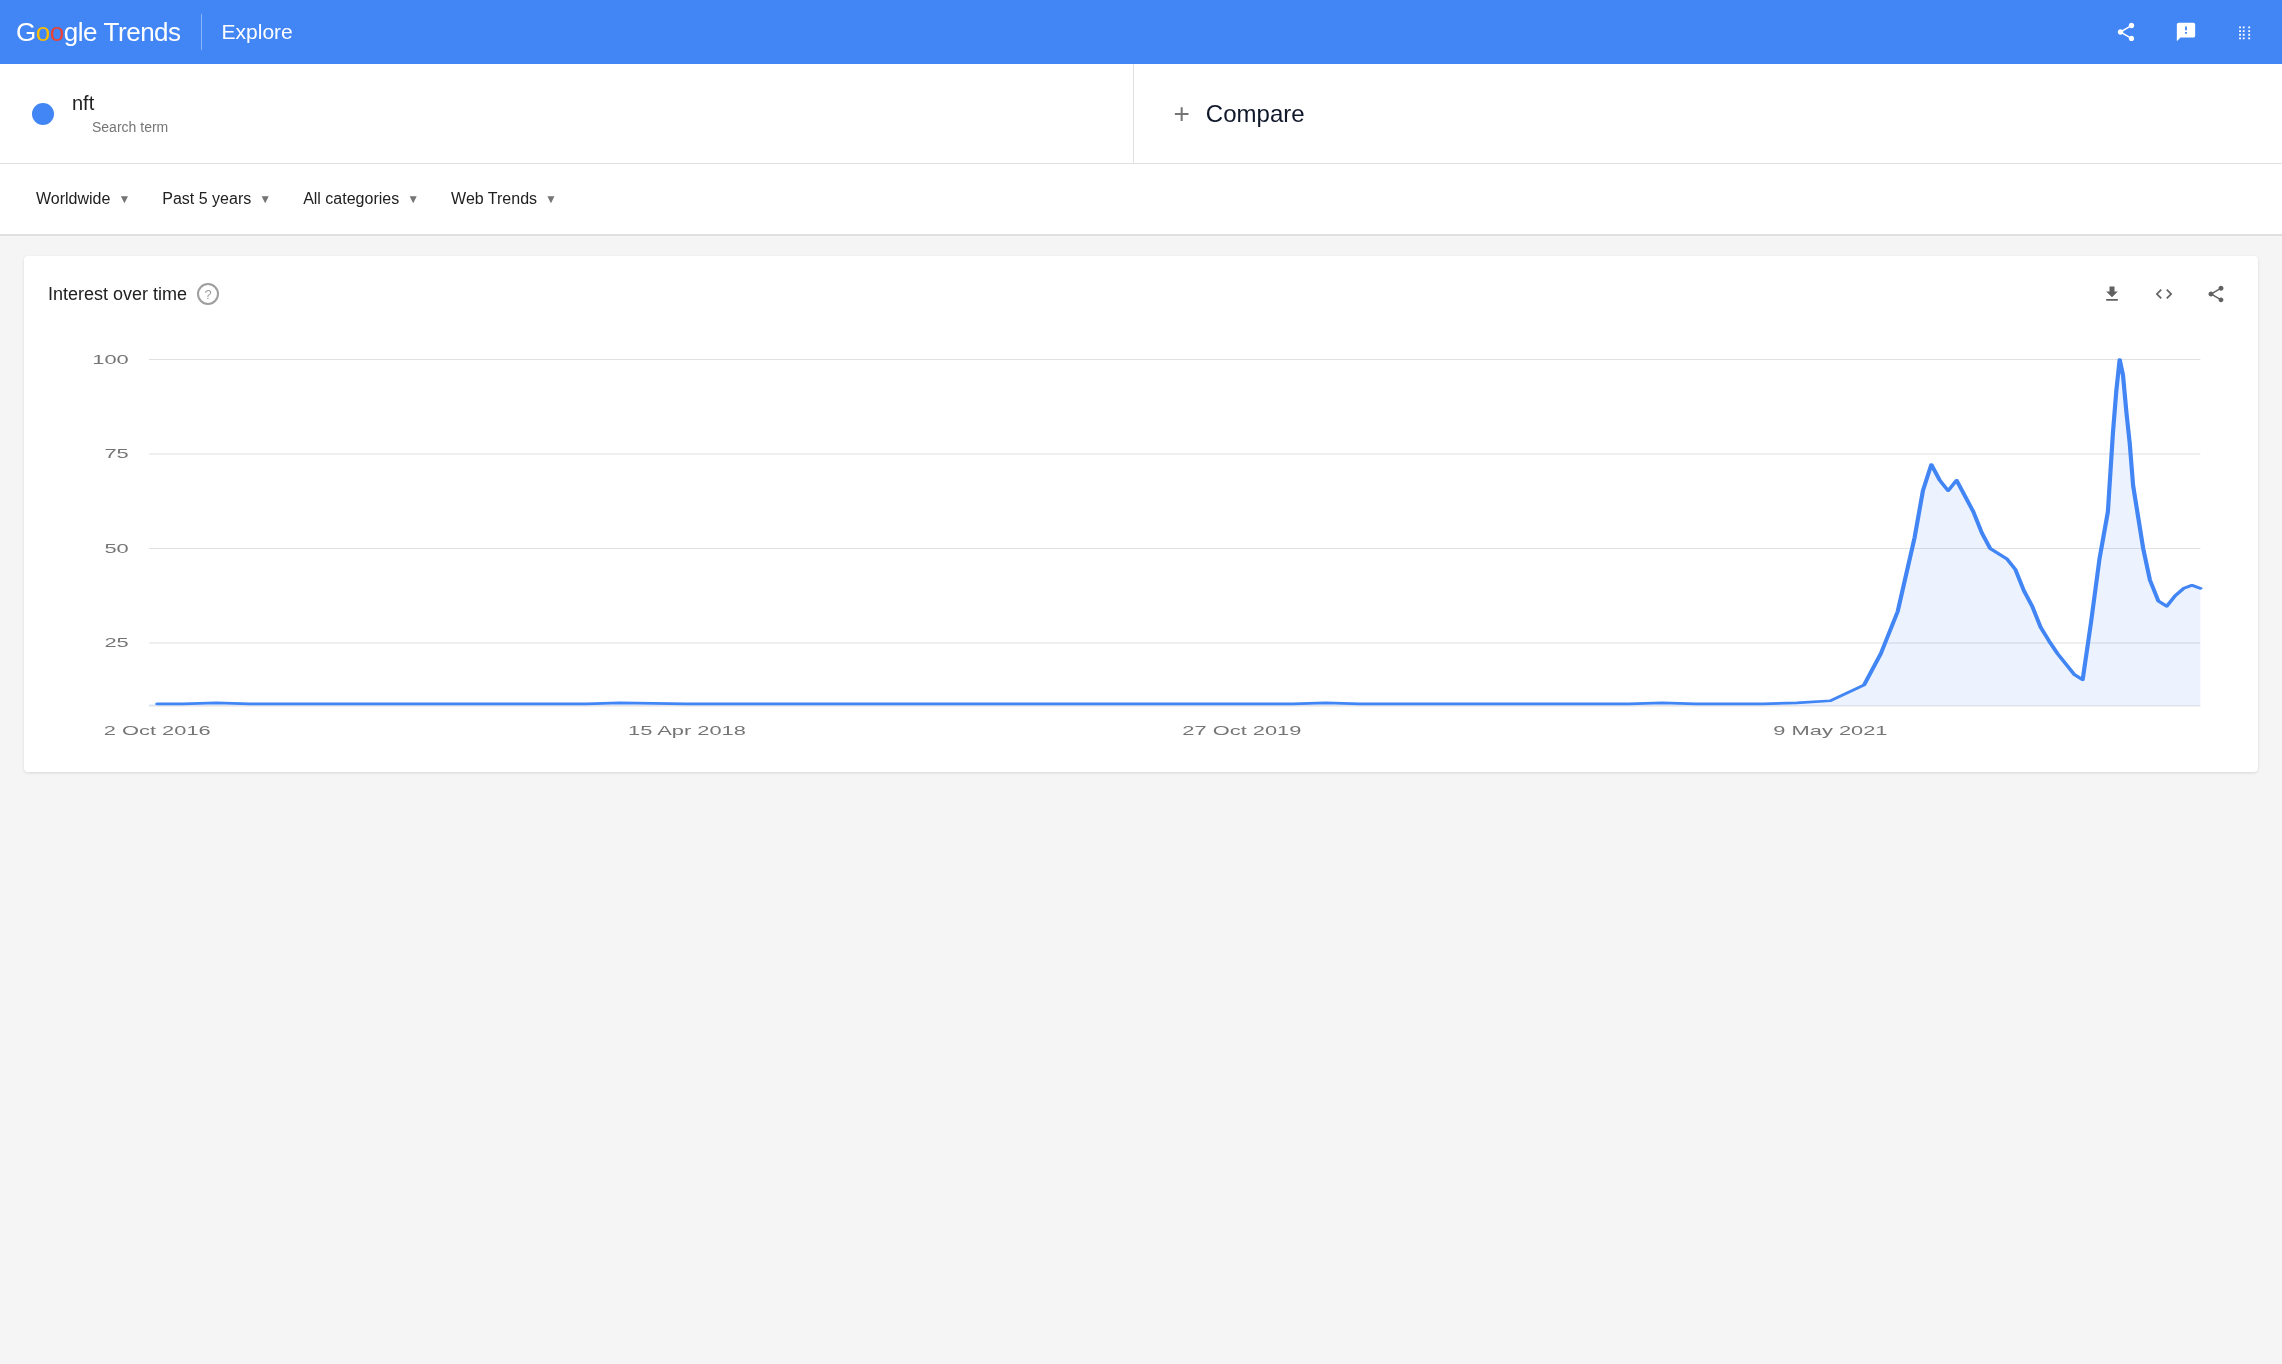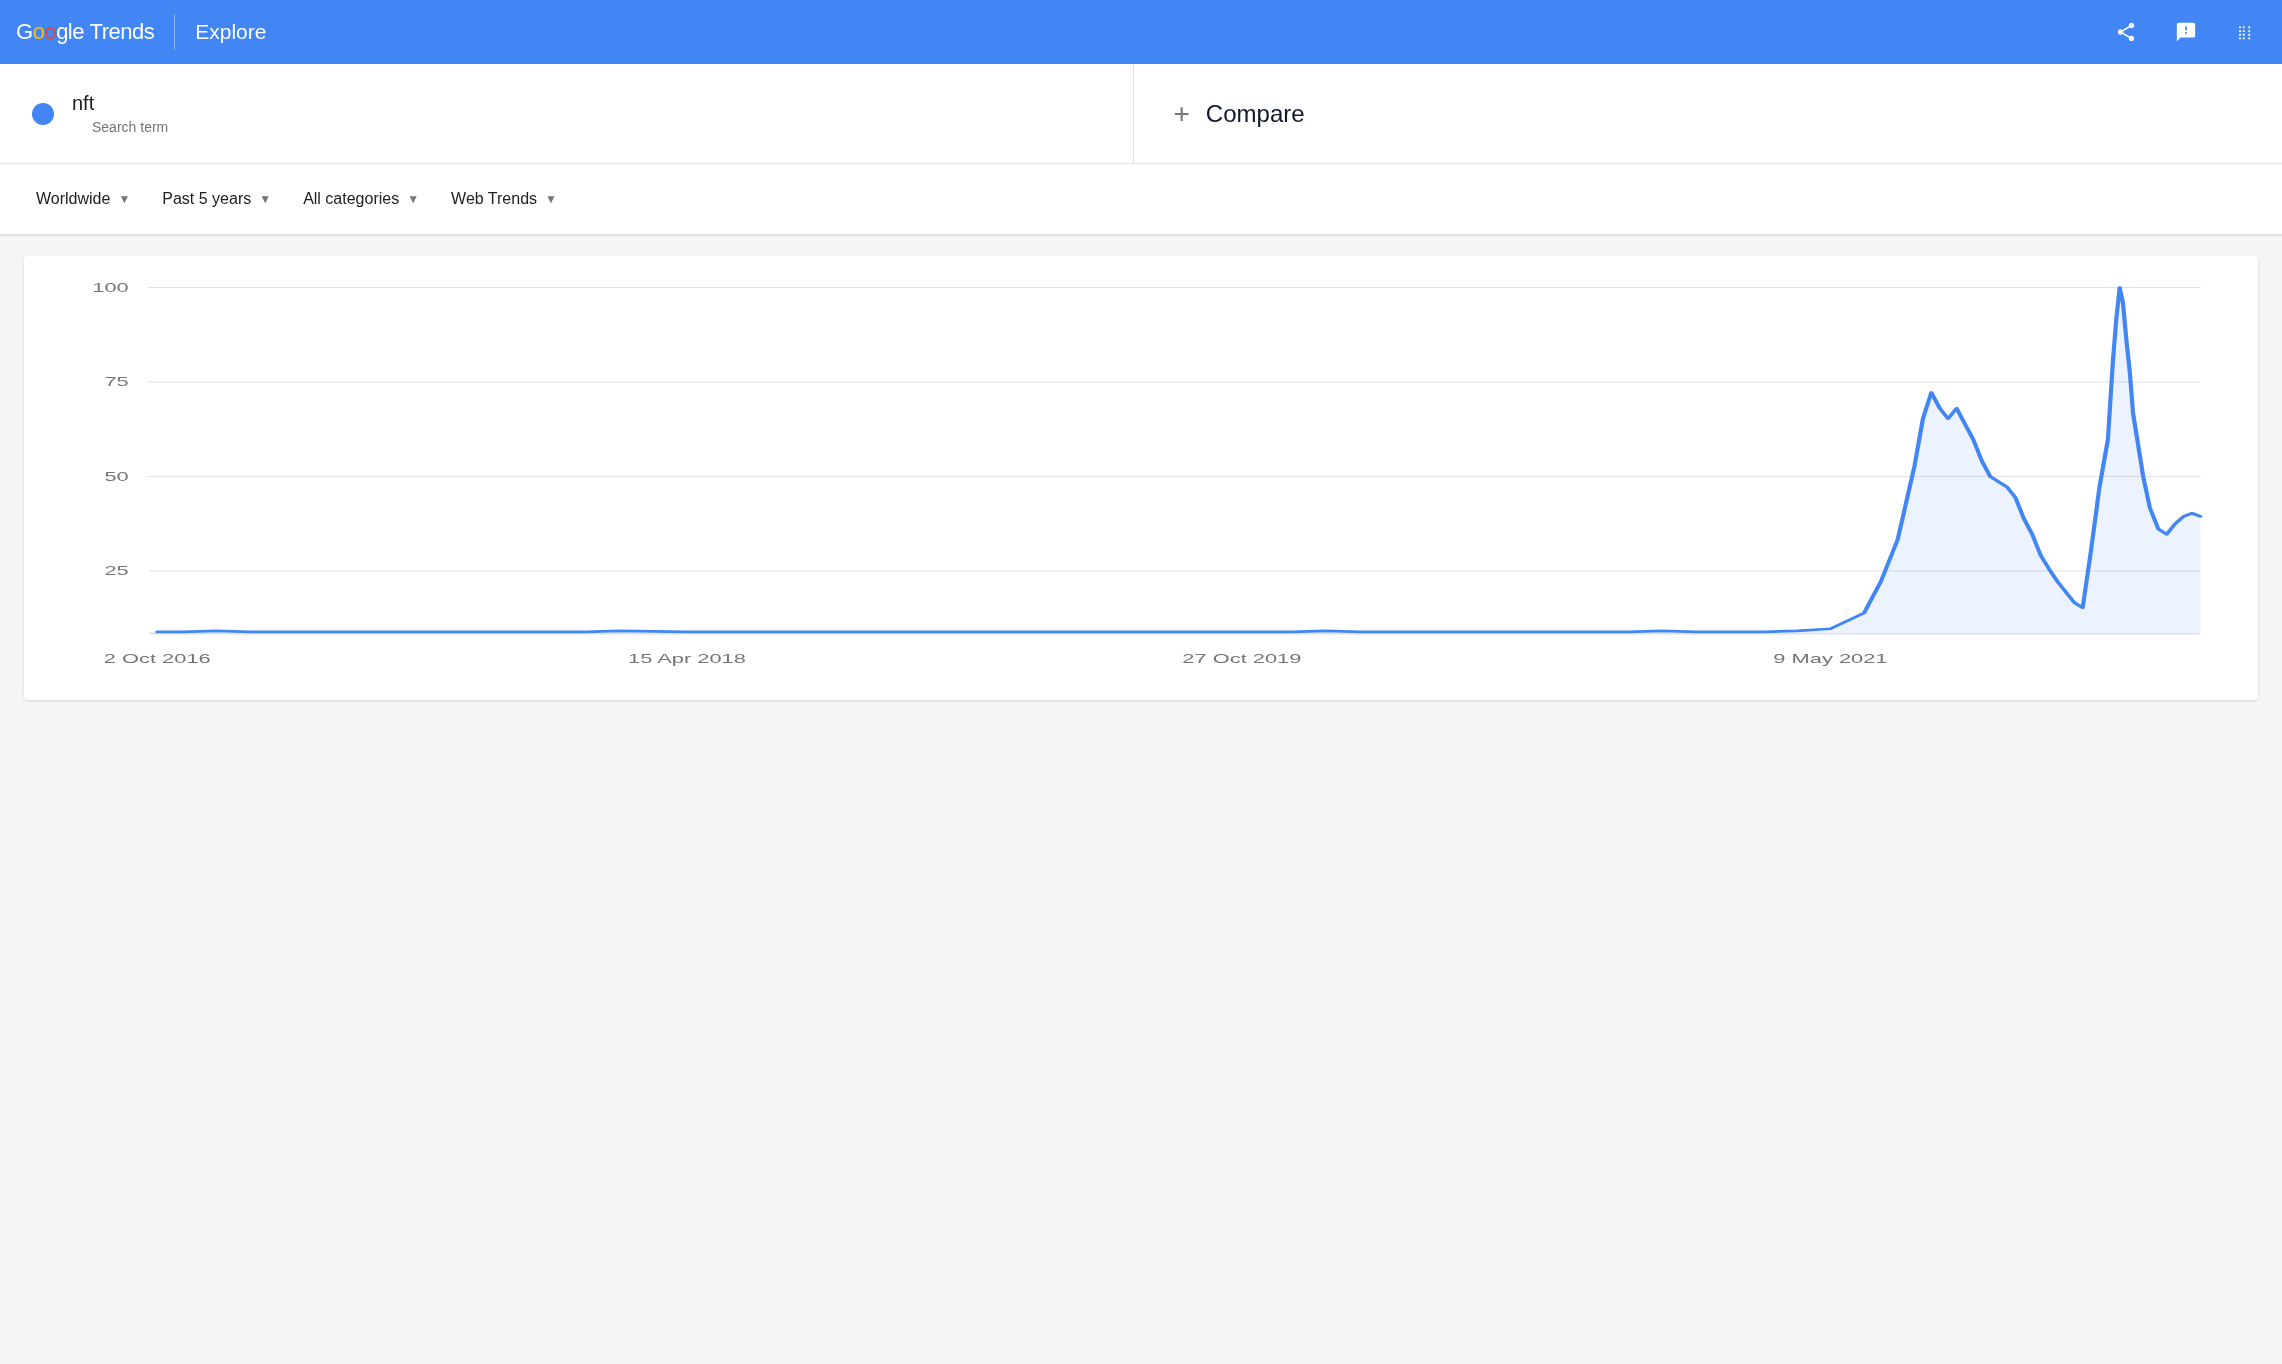--- a/index.html
+++ b/index.html
@@ -12,21 +12,21 @@
       display: flex;
       align-items: center;
       padding: 0 16px;
       gap: 0;
     }
     .header-logo {
       display: flex;
       align-items: flex-end;
       gap: 6px;
       color: white;
-      font-size: 22px;
+      font-size: 26px;
       font-weight: 400;
       letter-spacing: -0.5px;
     }
     .header-divider {
       width: 1px;
       height: 36px;
       background: rgba(255,255,255,0.4);
       margin: 0 20px;
     }
     .header-title {
@@ -275,20 +275,48 @@
     <span class="filter-chevron">▼</span>
   </button>
   <button class="filter-btn">
     <span>Web Trends</span>
     <span class="filter-chevron">▼</span>
   </button>
 </div>
 
 <div class="main-content">
   <div class="chart-card">
+    <div class="chart-header">
+      <div class="chart-title-area">
+        <span class="chart-title">Interest over time</span>
+        <div class="chart-help">
+          <span>?</span>
+        </div>
+      </div>
+      <div class="chart-actions">
+
+        <button class="chart-action-btn" title="Download">
+          <svg width="20" height="20" viewBox="0 0 24 24" fill="#616161">
+            <path d="M19 9h-4V3H9v6H5l7 7 7-7zM5 18v2h14v-2H5z"></path>
+          </svg>
+        </button>
+
+        <button class="chart-action-btn" title="Embed">
+          <svg width="20" height="20" viewBox="0 0 24 24" fill="#616161">
+            <path d="M9.4 16.6L4.8 12l4.6-4.6L8 6l-6 6 6 6 1.4-1.4zm5.2 0l4.6-4.6-4.6-4.6L16 6l6 6-6 6-1.4-1.4z"></path>
+          </svg>
+        </button>
+
+        <button class="chart-action-btn" title="Share">
+          <svg width="20" height="20" viewBox="0 0 24 24" fill="#616161">
+            <path d="M18 16.08c-.76 0-1.44.3-1.96.77L8.91 12.7c.05-.23.09-.46.09-.7s-.04-.47-.09-.7l7.05-4.11c.54.5 1.25.81 2.04.81 1.66 0 3-1.34 3-3s-1.34-3-3-3-3 1.34-3 3c0 .24.04.47.09.7L8.04 9.81C7.5 9.31 6.79 9 6 9c-1.66 0-3 1.34-3 3s1.34 3 3 3c.79 0 1.5-.31 2.04-.81l7.12 4.16c-.05.21-.08.43-.08.65 0 1.61 1.31 2.92 2.92 2.92 1.61 0 2.92-1.31 2.92-2.92s-1.31-2.92-2.92-2.92z"></path>
+          </svg>
+        </button>
+      </div>
+    </div>
 
     <div class="chart-container">
       <div class="chart-svg-wrapper">
         <svg class="chart" viewBox="0 0 1300 400" preserveAspectRatio="none">
 
           <line class="grid-line" x1="60" y1="30" x2="1280" y2="30"></line>
           <line class="grid-line" x1="60" y1="120" x2="1280" y2="120"></line>
           <line class="grid-line" x1="60" y1="210" x2="1280" y2="210"></line>
           <line class="grid-line" x1="60" y1="300" x2="1280" y2="300"></line>
           <line class="grid-line" x1="60" y1="360" x2="1280" y2="360"></line>

